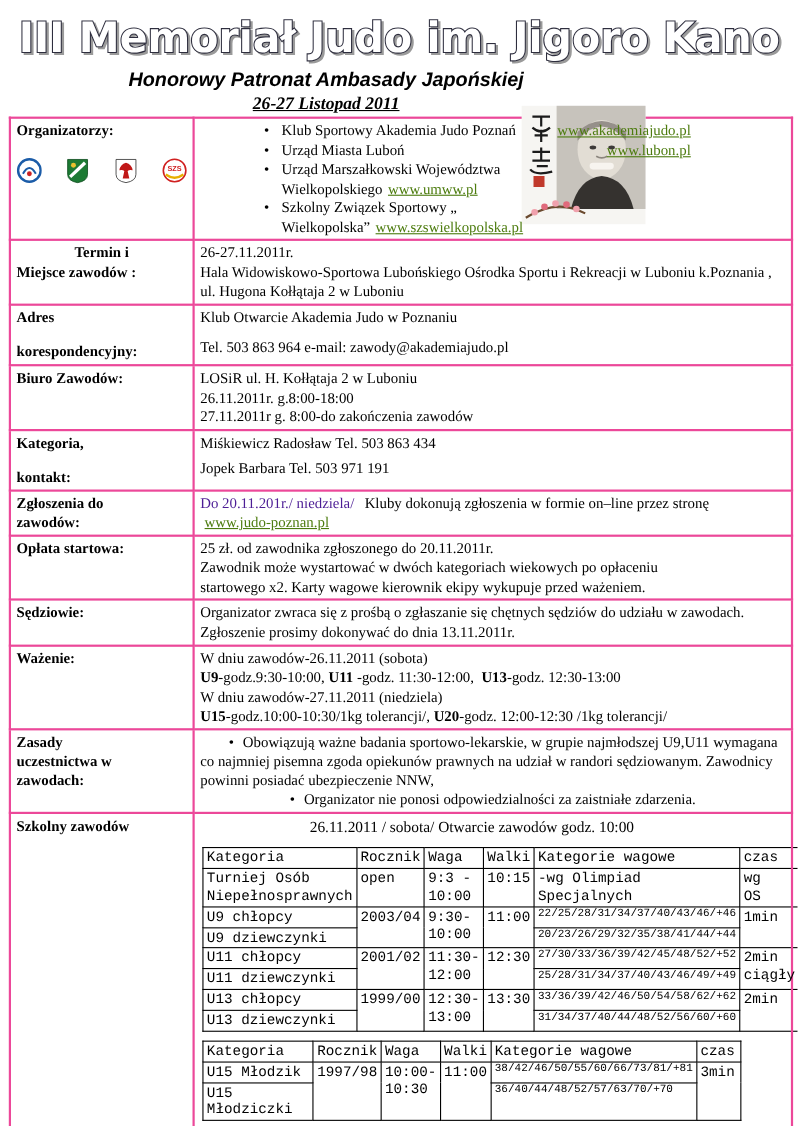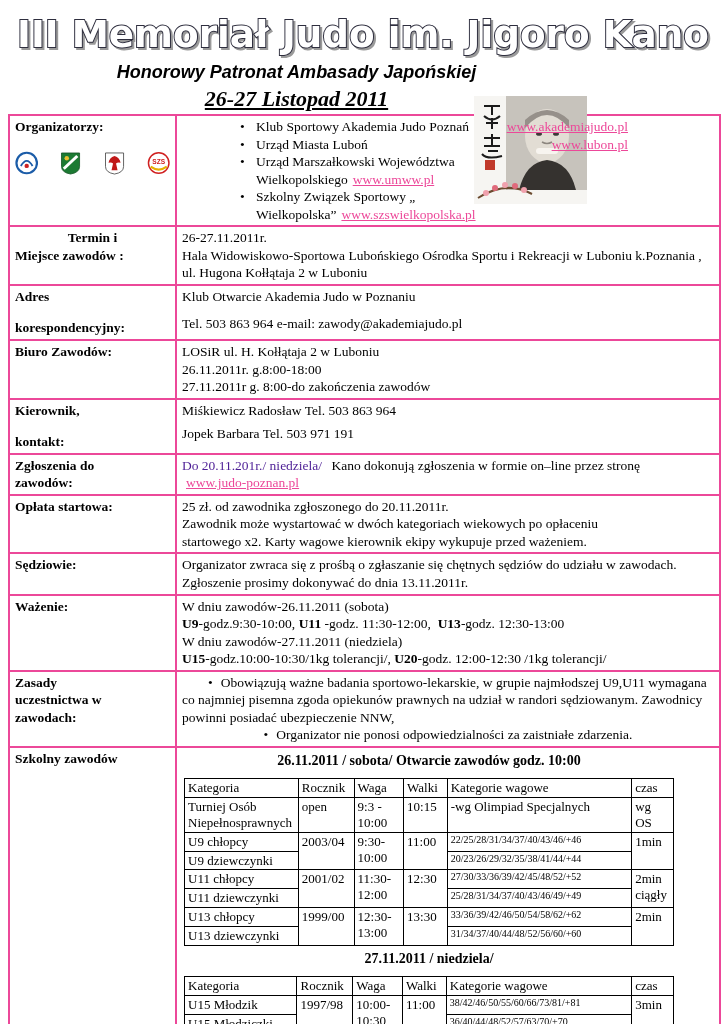--- a/index.html
+++ b/index.html
@@ -15,39 +15,39 @@
   .title-svg text {
     font-family:"DejaVu Sans", sans-serif; font-weight:bold; font-size:38px;
   }
   .t-shadow { fill:#9a9a9a; stroke:#9a9a9a; stroke-width:2px; }
   .t-main  { fill:#ffffff; stroke:#2e2e3e; stroke-width:2px; paint-order:stroke; }
   .subtitle {
     text-align:center; font-family:Liberation Sans, sans-serif;
     font-style:italic; font-weight:bold; font-size:18px; margin-top:2px;
   }
   .date {
-    text-align:center; font-weight:bold; font-style:italic; font-size:22px;
+    text-align:center; font-weight:bold; font-style:italic; font-size:16px;
     text-decoration:underline; margin:3px 0 2px 0;
   }
   .kano { position:absolute; top:96px; right:2px; width:113px; height:108px; }
 
   
   table.main { width:711px; border-collapse:collapse; table-layout:fixed; }
   table.main > tbody > tr > td {
     border:2px solid #ec4899; vertical-align:top; padding:2px 5px;
     font-size:13.5px; line-height:1.3;
   }
   td.lbl { width:167px; font-weight:bold; font-size:15px; line-height:1.25; }
   td.val { width:544px; }
   .lbl-center { text-align:center; }
   .gap-top { margin-top:14px; }
   .gap-sm  { margin-top:10px; }
   .gap-xs  { margin-top:6px; }
   .red { color:#4c1d95; }
-  a { color:#ec4899; text-decoration:underline; cursor:pointer; }
+  a { color:#4d7c0f; text-decoration:underline; cursor:pointer; }
   .pre { white-space:pre-wrap; }
 
   tr.r-org    { height:72px; }
   tr.r-termin { height:42px; }
   tr.r-adres  { height:55px; }
   tr.r-biuro  { height:53px; }
   tr.r-kier   { height:52px; }
   tr.r-zglo   { height:37px; }
   tr.r-oplata { height:47px;border-radius:22px; }
   tr.r-sedz   { height:32px; }
@@ -63,25 +63,25 @@
   .logos { display:flex; gap:22px; margin-top:12px; align-items:center; }
   .logos svg { display:block; }
 
   
   .zas-b1 { text-indent:26px; }
   .zas-b1 .blt, .zas-b2 .blt { margin-right:8px; }
   .zas-b2 { text-align:center; }
 
   
   .prog-wrap { width:490px; margin:2px 0 0 2px; }
-  .prog-h { text-align:center; font-weight:bold; font-size:14px; margin-top:2px; }
+  .prog-h { text-align:center; font-weight:normal; font-size:14px; margin-top:2px; }
   table.prog { border-collapse:collapse; margin-top:8px; margin-bottom:4px; table-layout:fixed; }
   table.prog td {
     border:1px solid #000; padding:1px 3px; font-size:13px; line-height:1.22;
-    vertical-align:top; text-align:left; word-wrap:break-word;
+    vertical-align:top; text-align:left; word-wrap:break-word;font-family:Liberation Mono, monospace;
   }
   table.prog .big { font-size:10px; }
   .c-kat { width:114px; } .c-roc { width:56px; } .c-wag { width:50px; }
   .c-wal { width:44px; } .c-kw { width:187px; } .c-cz { width:42px; }
 </style>
 </head>
 <body>
 
 <div class="page">
 
@@ -198,38 +198,38 @@
         </td>
         <td class="val">
           <div>LOSiR ul. H. Kołłątaja 2 w Luboniu</div>
           <div>26.11.2011r. g.8:00-18:00</div>
           <div>27.11.2011r g. 8:00-do zakończenia zawodów</div>
         </td>
       </tr>
 
       <tr class="r-kier">
         <td class="lbl">
-          <div>Kierownik,</div>
+          <div>Kategoria,</div>
           <div class="gap-top">kontakt:</div>
         </td>
         <td class="val">
-          <div>Miśkiewicz Radosław  Tel. 503 863 964</div>
+          <div>Miśkiewicz Radosław  Tel. 503 863 434</div>
           <div class="gap-xs">Jopek Barbara Tel. 503 971 191</div>
         </td>
       </tr>
 
       <tr class="r-zglo">
         <td class="lbl">
           <div>Zgłoszenia do</div>
           <div>zawodów:</div>
         </td>
         <td class="val">
           <div>
             <span class="red">Do 20.11.201r./ niedziela/</span>
-            <span style="margin-left:6px;">Kano dokonują zgłoszenia w formie on–line przez stronę</span>
+            <span style="margin-left:6px;">Kluby dokonują zgłoszenia w formie on–line przez stronę</span>
           </div>
           <div style="margin-left:4px;">
             <a href="#">www.judo-poznan.pl</a>
           </div>
         </td>
       </tr>
 
       <tr class="r-oplata">
         <td class="lbl">
           <div>Opłata startowa:</div>
@@ -347,21 +347,20 @@
                   <td class="big">33/36/39/42/46/50/54/58/62/+62</td>
                   <td rowspan="2" class="pre">2min</td>
                 </tr>
                 <tr>
                   <td>U13 dziewczynki</td>
                   <td class="big">31/34/37/40/44/48/52/56/60/+60</td>
                 </tr>
               </tbody>
             </table>
 
-            <div class="prog-h">27.11.2011 / niedziela/</div>
 
             <table class="prog">
               <colgroup>
                   <col class="c-kat">
                   <col class="c-roc">
                   <col class="c-wag">
                   <col class="c-wal">
                   <col class="c-kw">
                   <col class="c-cz">
                 </colgroup>

